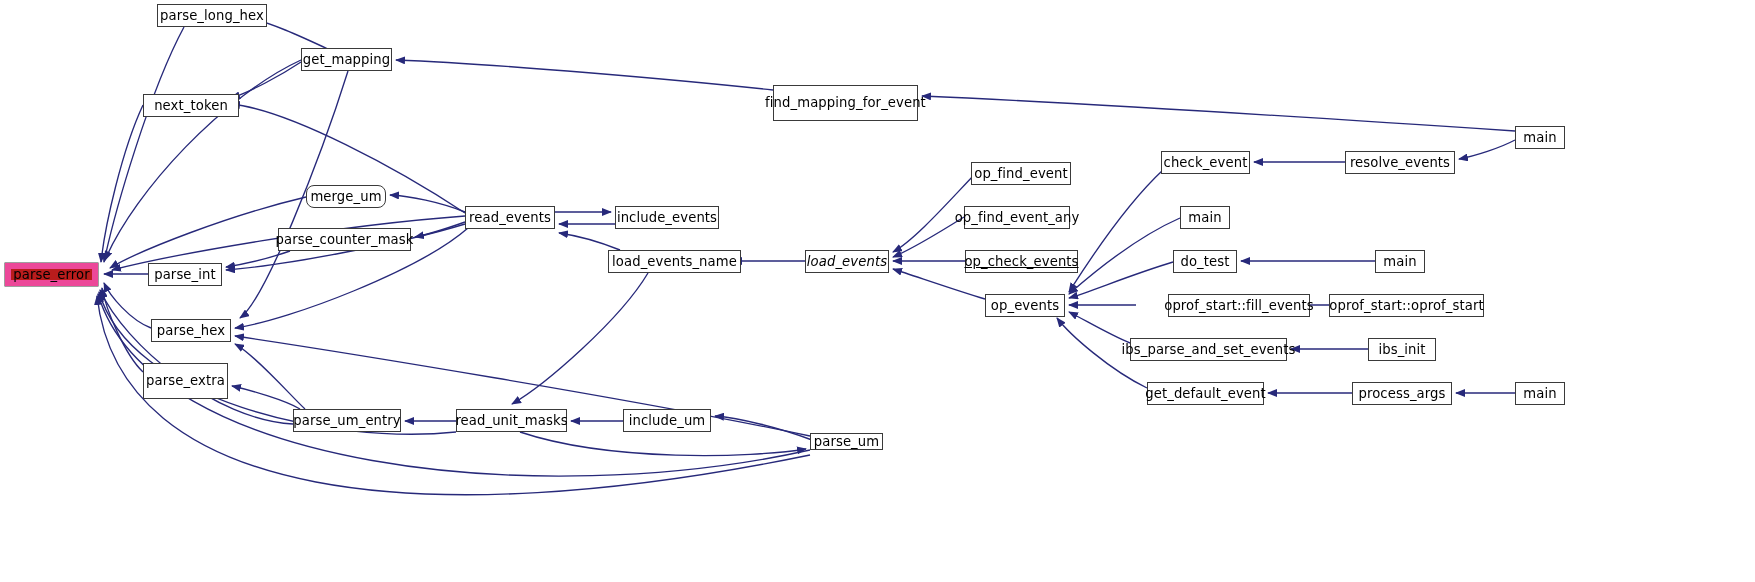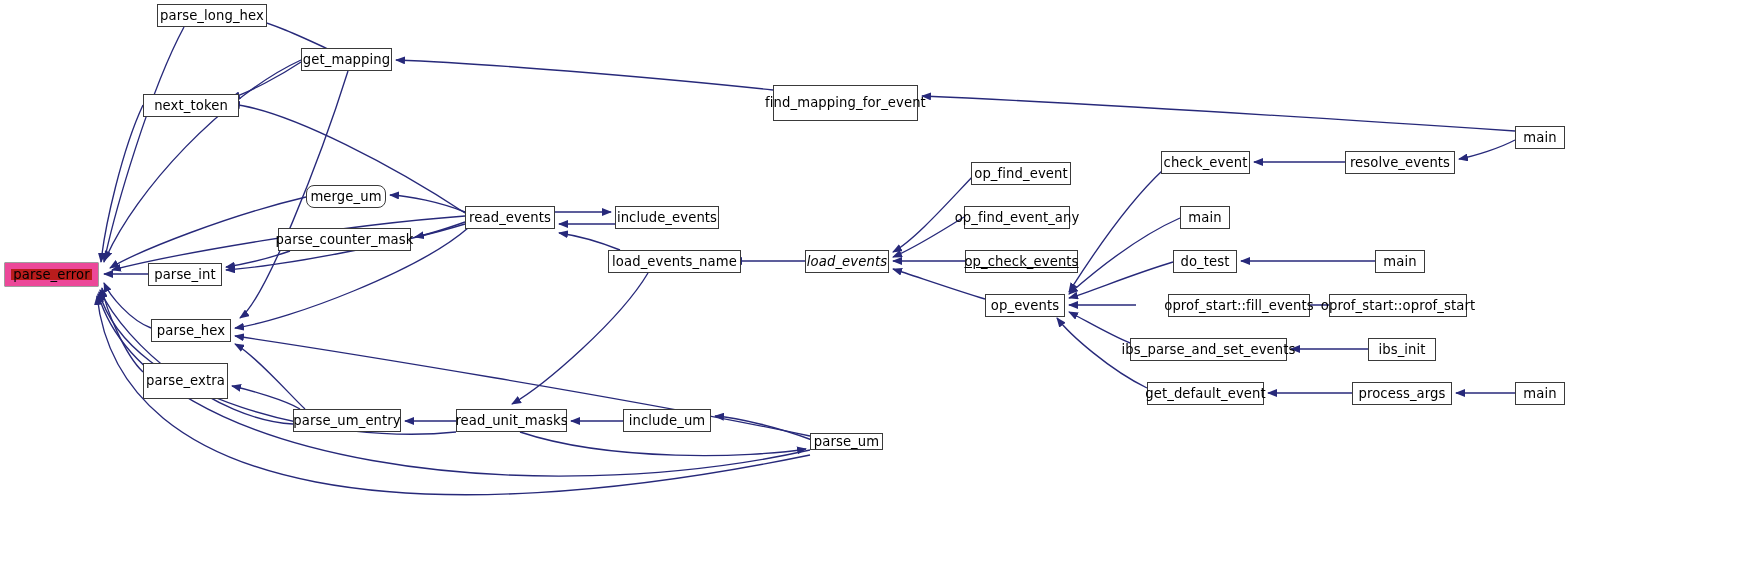--- a/index.html
+++ b/index.html
@@ -160,21 +160,21 @@
       <div class="node thick" style="left: 964px; top: 206px; width: 106px; height: 23px;">op_find_event_any</div>
       <div class="node thick" style="left: 278px; top: 228px; width: 133px; height: 23px;">parse_counter_mask</div>
       <div class="node thick" style="left: 608px; top: 250px; width: 133px; height: 23px;">load_events_name</div>
       <div class="node thick" style="left: 805px; top: 250px; width: 84px; height: 23px; font-style: italic;">load_events</div>
       <div class="node thick" style="left: 965px; top: 250px; width: 113px; height: 23px; text-decoration: underline;">op_check_events</div>
       <div class="node thick" style="left: 1173px; top: 250px; width: 64px; height: 23px;">do_test</div>
       <div class="node thick" style="left: 1375px; top: 250px; width: 50px; height: 23px;">main</div>
       <div class="node thick" style="left: 148px; top: 263px; width: 74px; height: 23px;">parse_int</div>
       <div class="node thick" style="left: 985px; top: 294px; width: 80px; height: 23px;">op_events</div>
       <div class="node thick" style="left: 1136px; top: 294px; width: 142px; height: 23px; margin-left: 32px;">oprof_start::fill_events</div>
-      <div class="node thick" style="left: 1329px; top: 294px; width: 138px; height: 23px;">oprof_start::oprof_start</div>
+      <div class="node thick" style="left: 1329px; top: 294px; width: 155px; height: 23px;">oprof_start::oprof_start</div>
       <div class="node thick" style="left: 151px; top: 319px; width: 80px; height: 23px; text-align: center;">parse_hex</div>
       <div class="node thick" style="left: 1130px; top: 338px; width: 157px; height: 23px;">ibs_parse_and_set_events</div>
       <div class="node thick" style="left: 1368px; top: 338px; width: 68px; height: 23px;">ibs_init</div>
       <div class="node thick" style="left: 143px; top: 363px; width: 85px; height: 36px;">parse_extra</div>
       <div class="node thick" style="left: 1147px; top: 382px; width: 117px; height: 23px;">get_default_event</div>
       <div class="node thick" style="left: 1352px; top: 382px; width: 100px; height: 23px;">process_args</div>
       <div class="node thick" style="left: 1515px; top: 382px; width: 50px; height: 23px;">main</div>
       <div class="node thick" style="left: 293px; top: 409px; width: 108px; height: 23px;">parse_um_entry</div>
       <div class="node thick" style="left: 456px; top: 409px; width: 111px; height: 23px;">read_unit_masks</div>
       <div class="node thick" style="left: 623px; top: 409px; width: 88px; height: 23px;">include_um</div>

